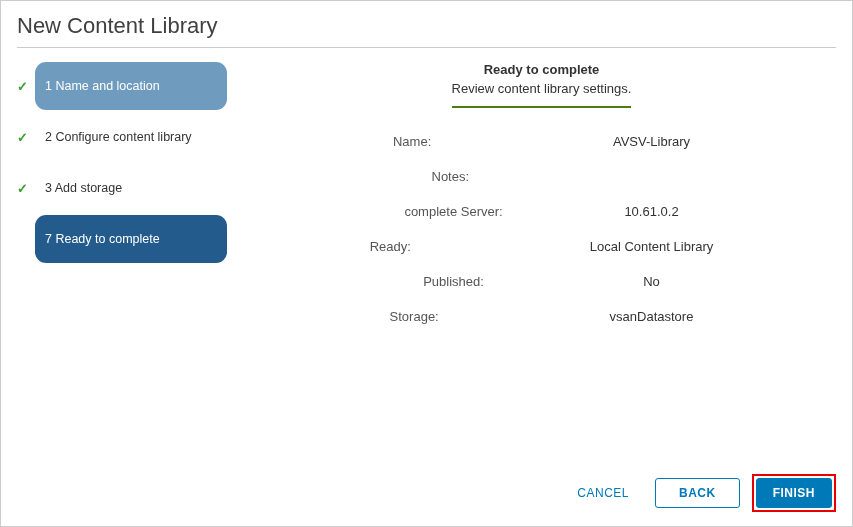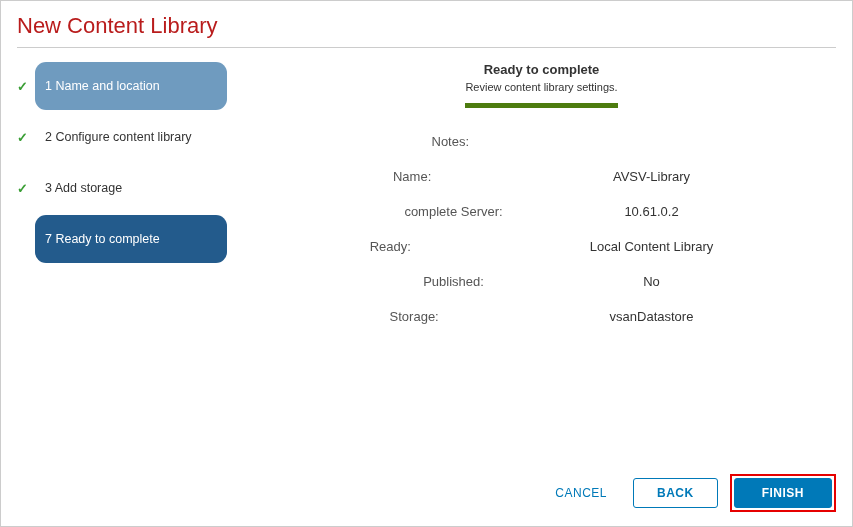--- a/index.html
+++ b/index.html
@@ -13,21 +13,21 @@
     width: 853px;
     height: 527px;
     border: 1px solid #ccc;
     display: flex;
     flex-direction: column;
     padding: 12px 16px 14px 16px;
   }
   .dialog-title {
     font-size: 22px;
     font-weight: 400;
-    color: #b91c1c;
+    color: #404040;
     padding-bottom: 8px;
     border-bottom: 1px solid #ccc;
     margin-bottom: 14px;
   }
   .body {
     display: flex;
     flex: 1;
     min-height: 0;
   }
   .sidebar {
@@ -66,24 +66,24 @@
     flex-direction: column;
     align-items: center;
   }
   .section-title {
     font-size: 13px;
     font-weight: 600;
     color: #333;
     margin-bottom: 4px;
   }
   .section-sub {
-    font-size: 11px;
+    font-size: 13px;
     color: #333;
     padding-bottom: 10px;
-    border-bottom: 5px solid #4d7c0f;
+    border-bottom: 2px solid #4d7c0f;
     margin-bottom: 26px;
   }
   .field-row {
     display: flex;
     margin-bottom: 20px;
     font-size: 13px;
   }
   .field-label {
     width: 220px;
     color: #555;
@@ -119,21 +119,21 @@
     border-radius: 3px;
     cursor: pointer;
   }
   .btn-primary {
     background: #0079b8;
     border: 1px solid #0079b8;
     color: #fff;
     font-size: 12px;
     font-weight: 600;
     letter-spacing: 0.5px;
-    padding: 7px 27px;
+    padding: 7px 16px;
     border-radius: 3px;
     cursor: pointer;
   }
   .highlight-box {
     border: 2px solid #e60000;
     padding: 2px;
     display: inline-flex;
   }
 </style>
 </head>
@@ -166,26 +166,26 @@
         <span class="pill active">7 Ready to complete</span>
       </div>
 
     </div>
 
     <div class="main">
       <div class="section-title">Ready to complete</div>
       <div class="section-sub">Review content library settings.</div>
 
       <div class="field-row">
+        <div class="field-label">Name:</div>
+        <div class="field-value">AVSV-Library</div>
+      </div>
+      <div class="field-row">
         <div class="field-label">Notes:</div>
         <div class="field-value"></div>
-      </div>
-      <div class="field-row">
-        <div class="field-label">Name:</div>
-        <div class="field-value">AVSV-Library</div>
       </div>
       <div class="field-row">
         <div class="field-label">complete Server:</div>
         <div class="field-value">10.61.0.2</div>
       </div>
       <div class="field-row">
         <div class="field-label">Ready:</div>
         <div class="field-value">Local Content Library</div>
       </div>
       <div class="field-row">

